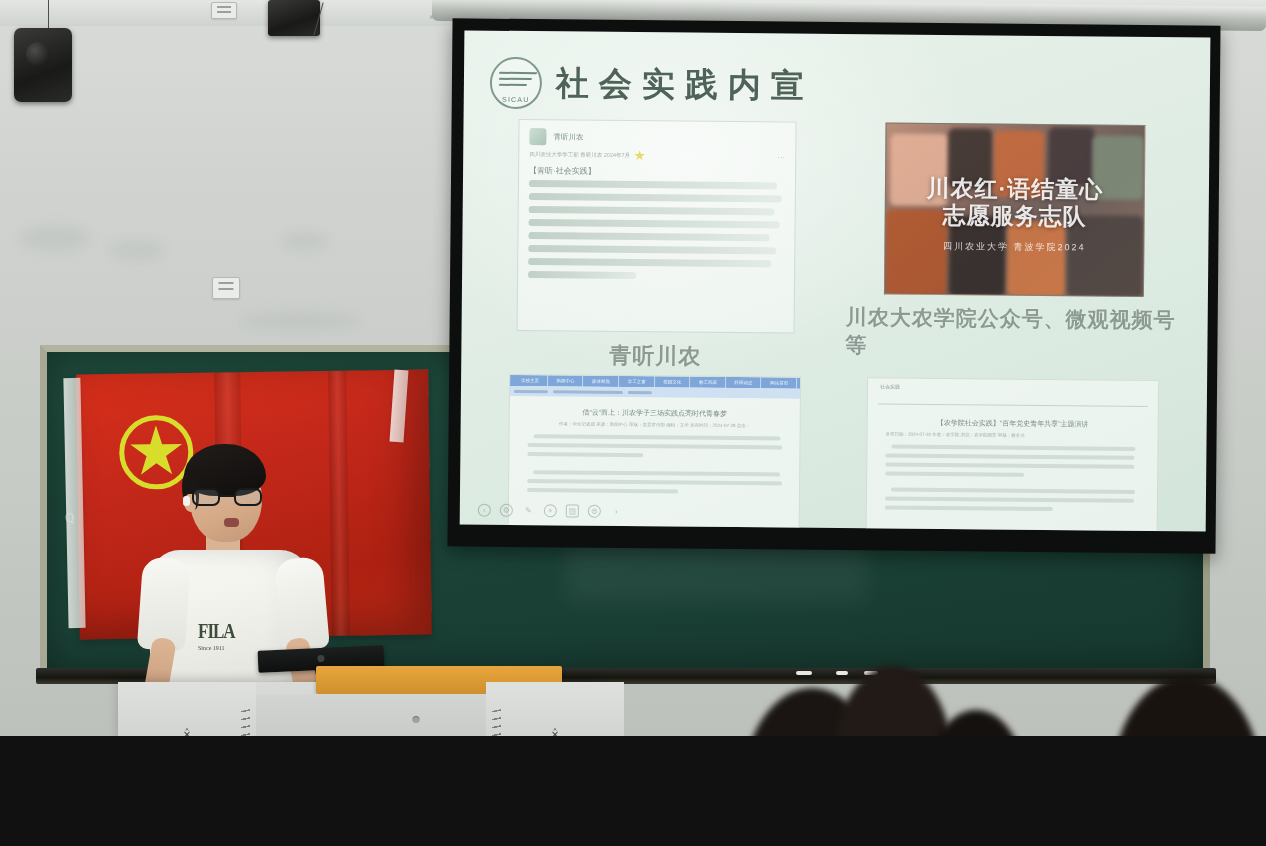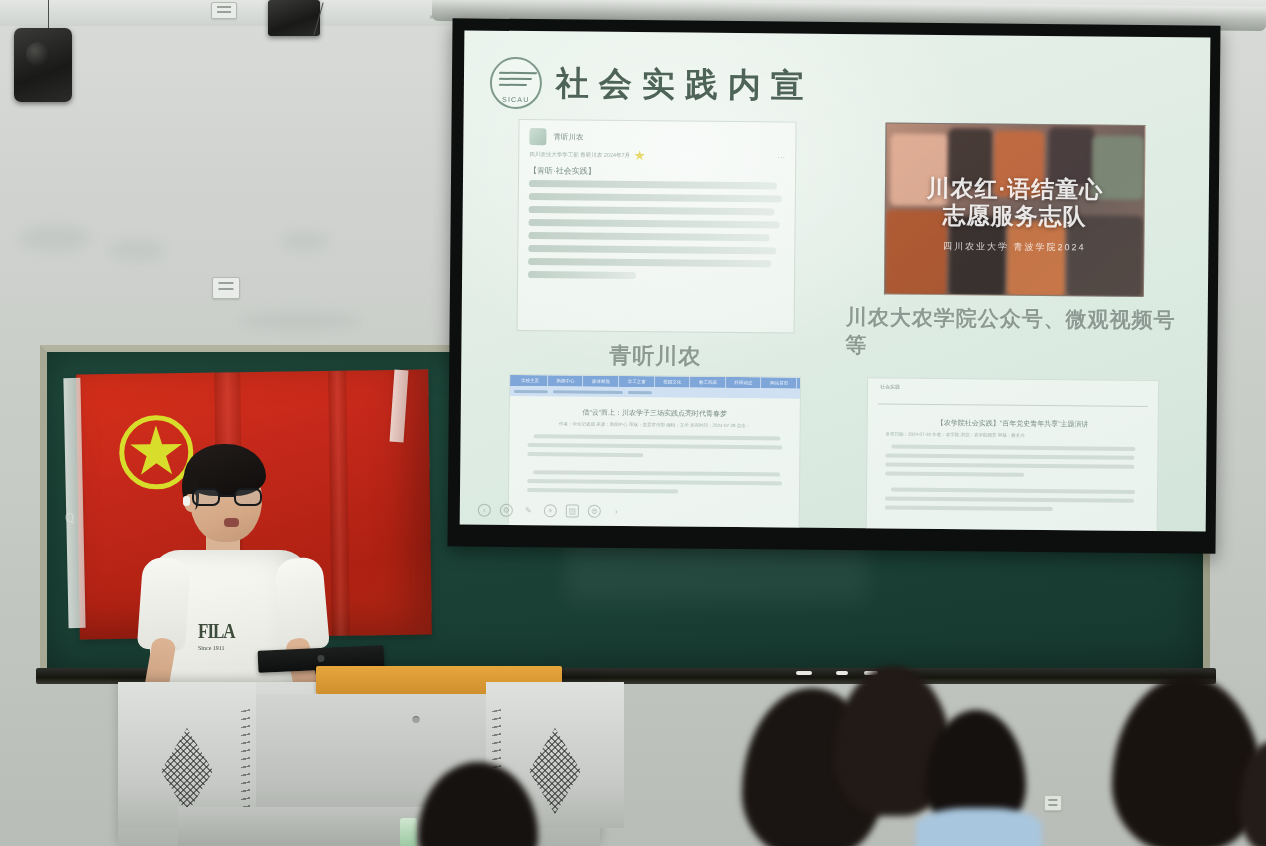--- a/index.html
+++ b/index.html
@@ -1,19 +1,19 @@
 <!DOCTYPE html>
 <html><head>
 <meta charset="utf-8">
 <style>
   * { margin:0; padding:0; box-sizing:border-box; }
   html,body { width:1266px; height:846px; overflow:hidden; background:#111; }
   body { font-family:"Liberation Sans", sans-serif; }
 
-  .scene { position:relative; width:1266px; height:846px; overflow:hidden;
+  .scene { position:relative; width:1266px; height:736px; overflow:hidden;
            background:#c9ccc8; }
 
   
   .wall { position:absolute; left:0; top:0; width:1266px; height:846px;
           background:
             linear-gradient(180deg,#d8dbd7 0%, #cfd2ce 25%, #c6cac5 60%, #b9bdb8 100%);
   }
   .wall-smudge { position:absolute; border-radius:50%;
                  background:rgba(120,130,125,.10); filter:blur(6px); }
 

